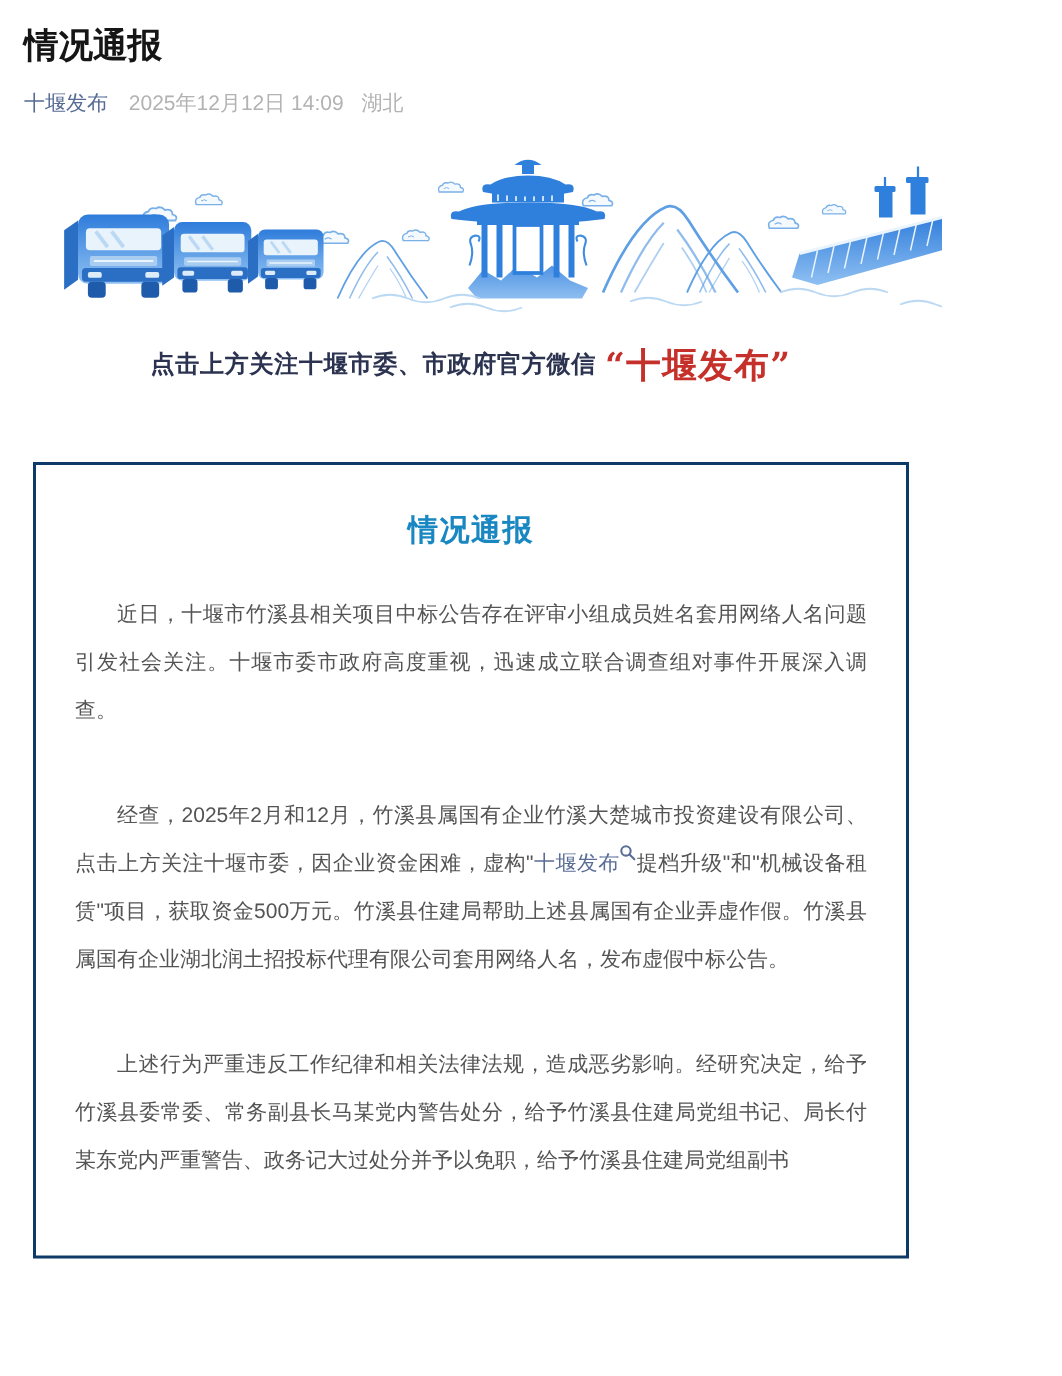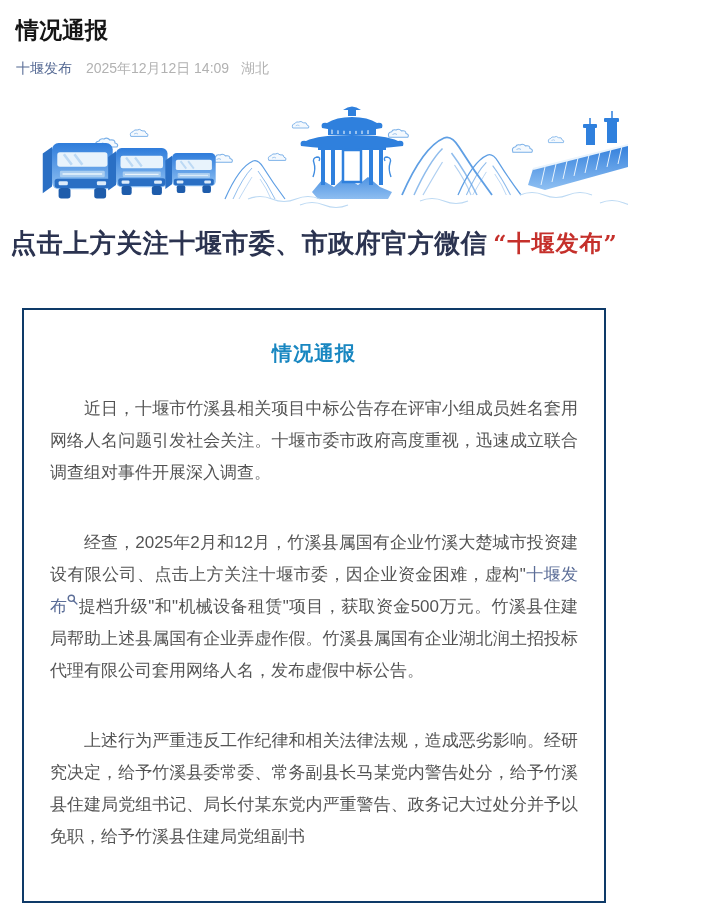--- a/index.html
+++ b/index.html
@@ -14,37 +14,37 @@
     color:#161616;font-weight:bold;
   }
   .meta{margin:14px 16px 0;font-size:14px;line-height:18px;}
   .meta .author{color:#576b95;margin-right:10px;text-decoration:none;cursor:pointer;}
   .meta .gray{color:#b2b2b2;margin-right:8px;}
 
   .banner{margin-top:20px;}
   svg.illus{display:block;width:708px;height:118px;}
   .caption{display:flex;justify-content:center;align-items:center;height:54px;margin-top:2px;}
   .caption .dark{
-    font-size:26px;font-weight:bold;color:#2b3350;letter-spacing:.5px;white-space:nowrap;
+    font-size:16px;font-weight:bold;color:#2b3350;letter-spacing:.5px;white-space:nowrap;
   }
   .caption .red{
     font-size:23px;font-weight:bold;color:#c5302b;margin-left:6px;letter-spacing:1px;
     font-family:"DejaVu Serif","Liberation Serif",serif;white-space:nowrap;
   }
 
   .report-box{
     margin:37px 22px 0;border:2px solid #0e3a68;
     padding:28px 26px 10px;box-sizing:border-box;background:#fff;
   }
   .report-title{
     text-align:center;color:#1987c1;font-size:20px;font-weight:bold;
     margin:2px 0 26px;letter-spacing:1px;
   }
   .report-box p{
-    margin:0 0 38px;font-size:17px;line-height:32px;color:#545454;
+    margin:0 0 38px;font-size:14px;line-height:32px;color:#545454;
     text-indent:2em;text-align:justify;
   }
   .inline-link{color:#5b6d97;text-decoration:none;cursor:pointer;}
   sup.search{font-size:10px;line-height:0;}
   sup.search svg{width:11px;height:11px;}
 </style>
 </head>
 <body>
 
 <div class="page">

